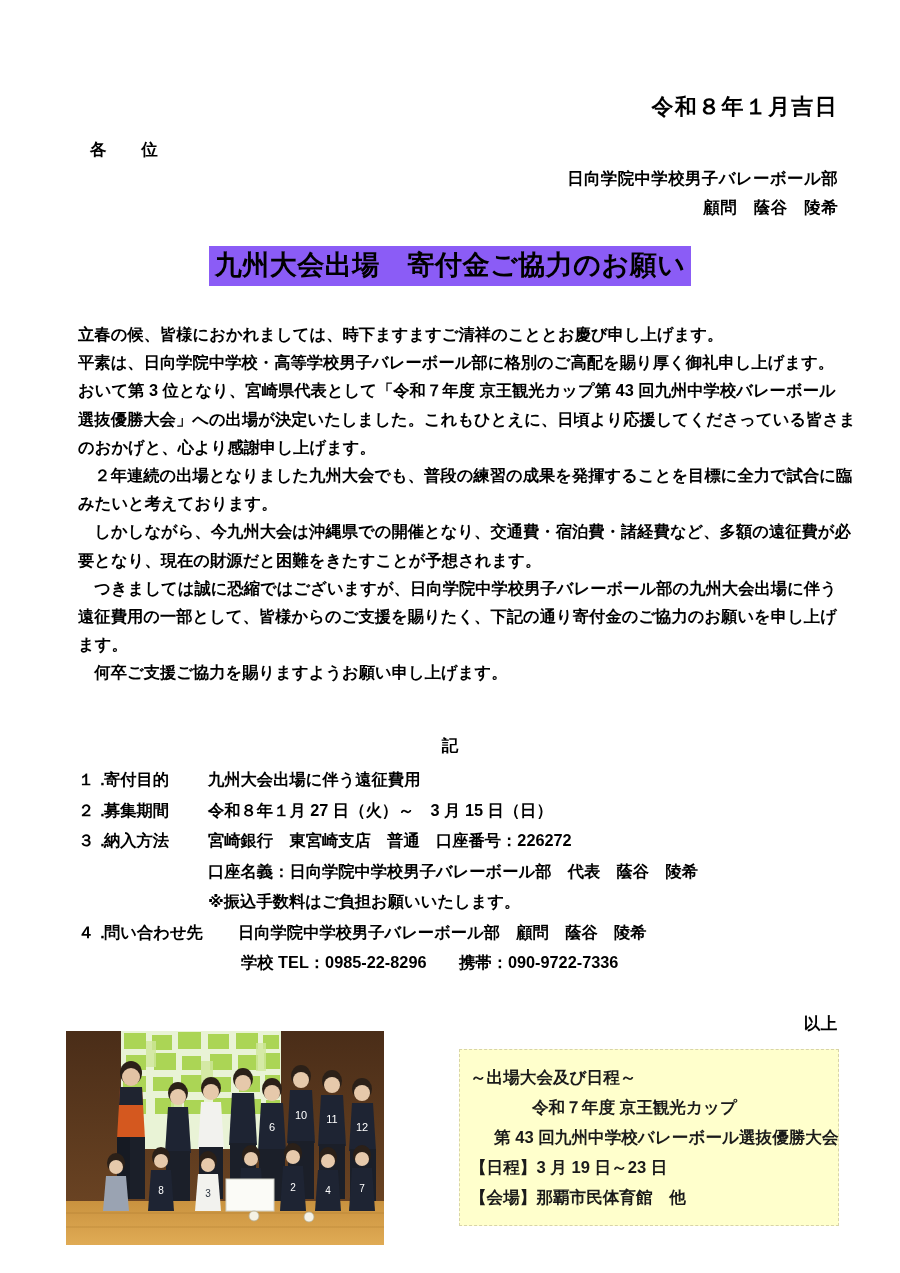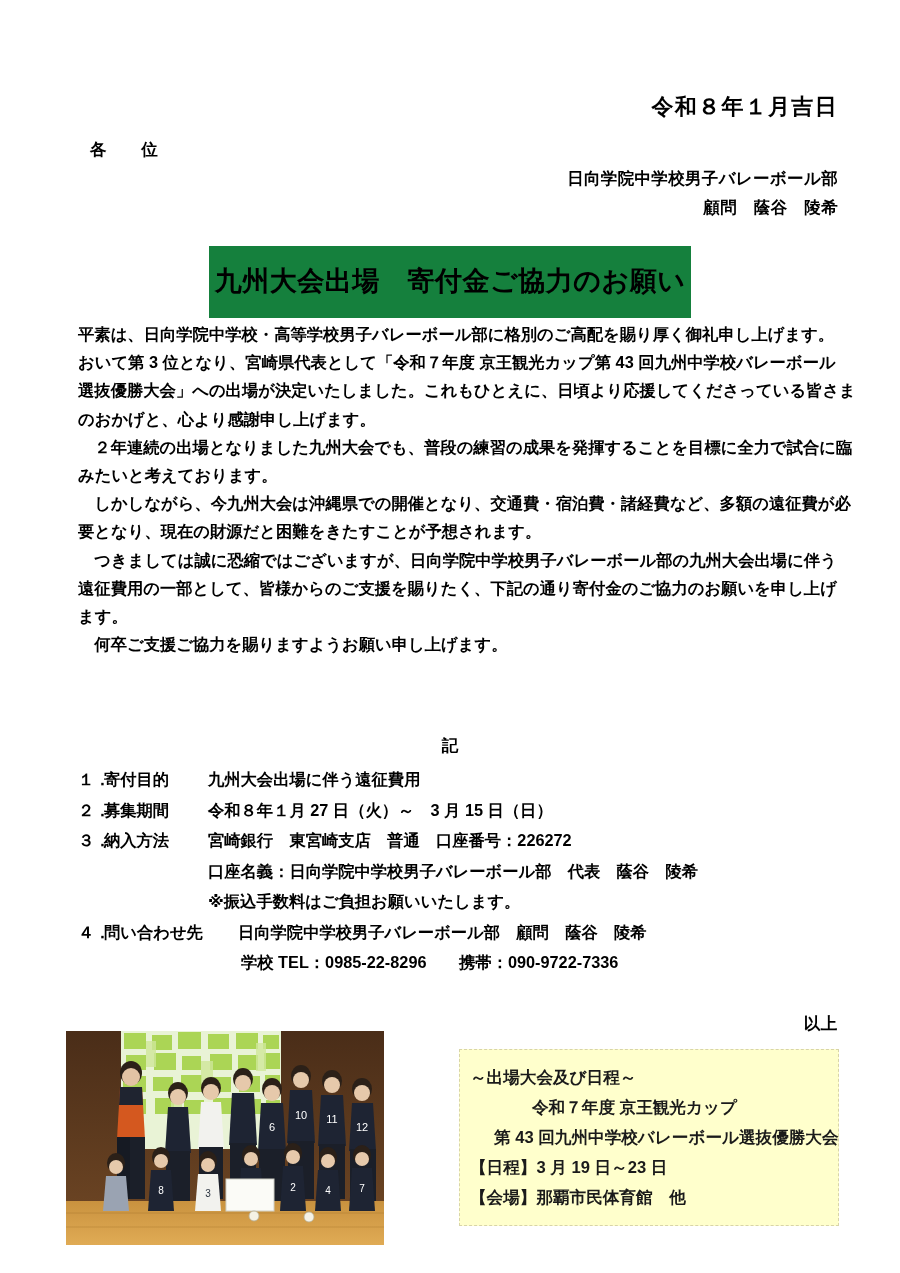--- a/index.html
+++ b/index.html
@@ -66,26 +66,26 @@
   
   .title-wrap {
     position: absolute;
     top: 246px;
     left: 0;
     width: 900px;
     text-align: center;
   }
   .title-text {
     display: inline-block;
-    background: #15803d;
+    background: #8b5cf6;
     font-size: 27px;
     font-weight: 700;
     letter-spacing: 0.02em;
     line-height: 1.48;
-    padding: 16px 6px;
+    padding: 0 6px;
     white-space: nowrap;
   }
 
   
   .body-block {
     position: absolute;
     top: 320px;
     left: 78px;
     width: 756px;
   }
@@ -201,20 +201,21 @@
 
   <div class="sender-org">日向学院中学校男子バレーボール部</div>
 
   <div class="sender-person">顧問　蔭谷　陵希</div>
 
   <div class="title-wrap">
     <span class="title-text">九州大会出場　寄付金ご協力のお願い</span>
   </div>
 
   <div class="body-block">
+    <div class="body-line">立春の候、皆様におかれましては、時下ますますご清祥のこととお慶び申し上げます。</div>
     <div class="body-line">平素は、日向学院中学校・高等学校男子バレーボール部に格別のご高配を賜り厚く御礼申し上げます。</div>
     <div class="body-line">おいて第 3 位となり、宮崎県代表として「令和７年度 京王観光カップ第 43 回九州中学校バレーボール</div>
     <div class="body-line">選抜優勝大会」への出場が決定いたしました。これもひとえに、日頃より応援してくださっている皆さま</div>
     <div class="body-line">のおかげと、心より感謝申し上げます。</div>
     <div class="body-line">　２年連続の出場となりました九州大会でも、普段の練習の成果を発揮することを目標に全力で試合に臨</div>
     <div class="body-line">みたいと考えております。</div>
     <div class="body-line">　しかしながら、今九州大会は沖縄県での開催となり、交通費・宿泊費・諸経費など、多額の遠征費が必</div>
     <div class="body-line">要となり、現在の財源だと困難をきたすことが予想されます。</div>
     <div class="body-line">　つきましては誠に恐縮ではございますが、日向学院中学校男子バレーボール部の九州大会出場に伴う</div>
     <div class="body-line">遠征費用の一部として、皆様からのご支援を賜りたく、下記の通り寄付金のご協力のお願いを申し上げ</div>

